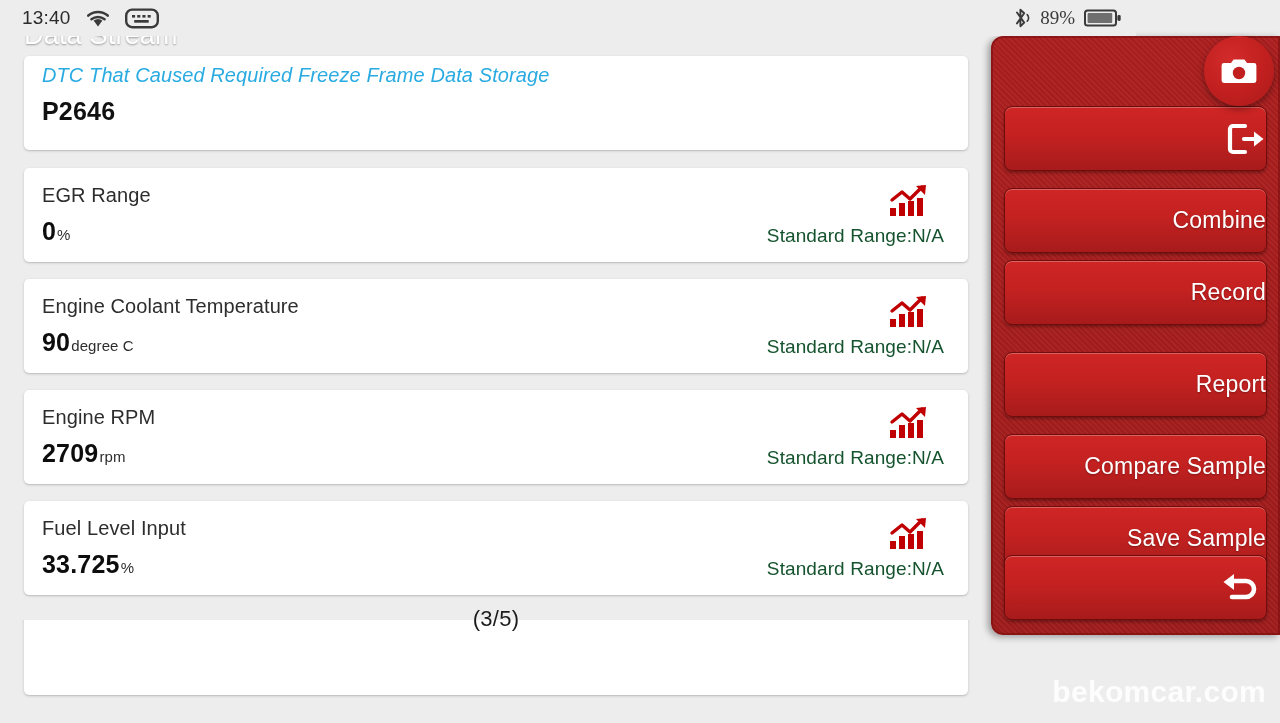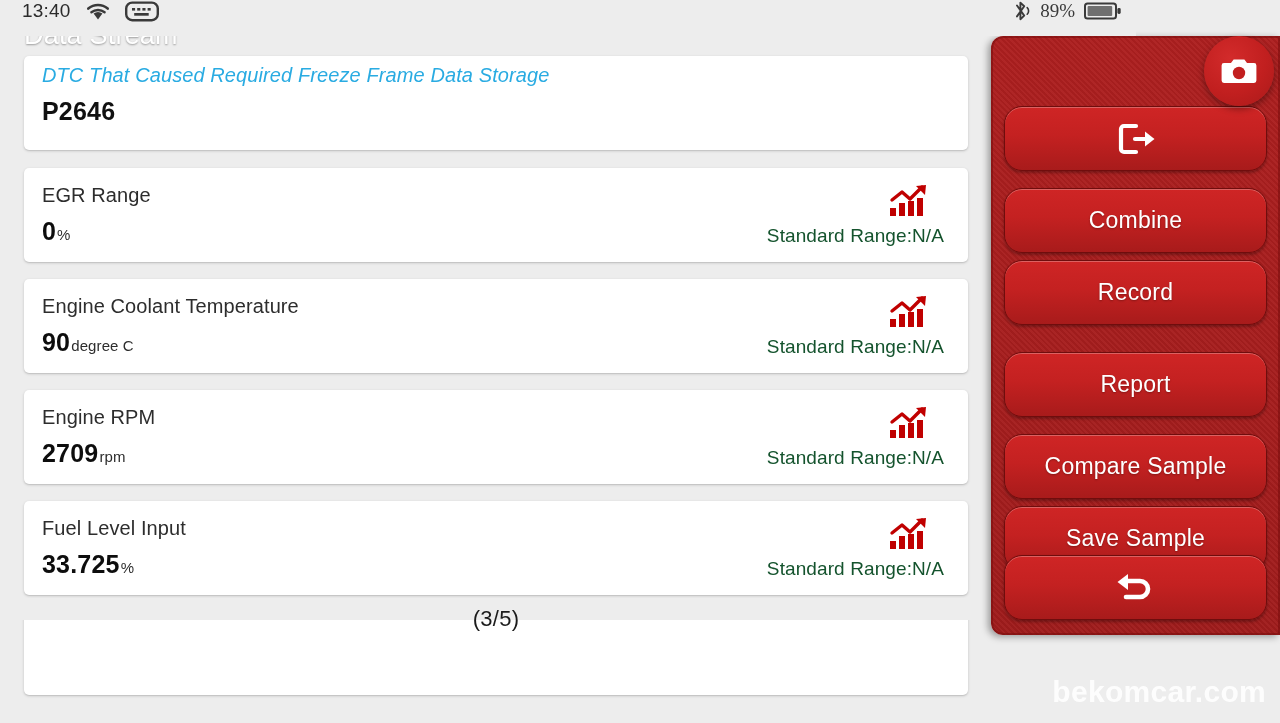--- a/index.html
+++ b/index.html
@@ -17,21 +17,21 @@
   }
 
   
   .statusbar {
     position: absolute;
     top: 0; left: 0;
     width: 1136px;
     height: 36px;
     background: #ededed;
     display: flex;
-    align-items: flex-start;
+    align-items: center;
     box-sizing: border-box;
     padding: 0 14px 0 22px;
     z-index: 30;
   }
   .sb-left { display: flex; align-items: center; gap: 14px; }
   .sb-right { display: flex; align-items: center; gap: 9px; margin-left: auto; font-family: Liberation Serif, serif; }
   .sb-time {
     font-size: 19px;
     color: #2b2b2b;
     letter-spacing: 0.2px;
@@ -199,27 +199,27 @@
     align-items: center;
     justify-content: center;
     z-index: 25;
   }
 
   .pbtn {
     position: absolute;
     left: 1004px;
     width: 263px;
     height: 65px;
-    border-radius: 18px;
+    border-radius: 8px;
     background: linear-gradient(180deg, #cf2525 0%, #c42121 45%, #a81b1b 100%);
     border: 1px solid #6f0d0d;
     box-shadow: inset 0 1px 0 rgba(255,255,255,0.28), 0 2px 3px rgba(0,0,0,0.3);
     display: flex;
     align-items: center;
-    justify-content: center;
+    justify-content: flex-end;
     box-sizing: border-box;
     z-index: 22;
   }
   .pbtn-label {
     font-size: 23px;
     color: #ffffff;
     letter-spacing: 0.2px;
     text-shadow: 0 1px 2px rgba(0,0,0,0.3);
   }
   .pbtn-exit    { top: 106px; }

